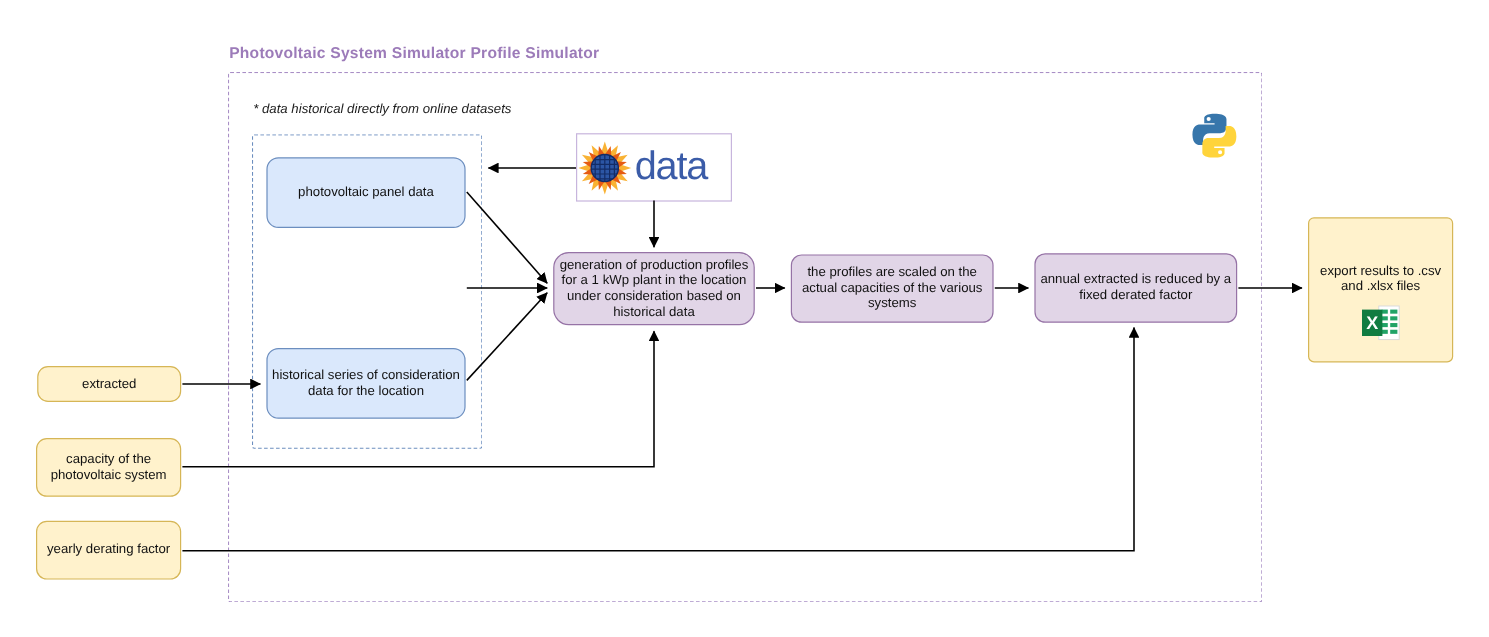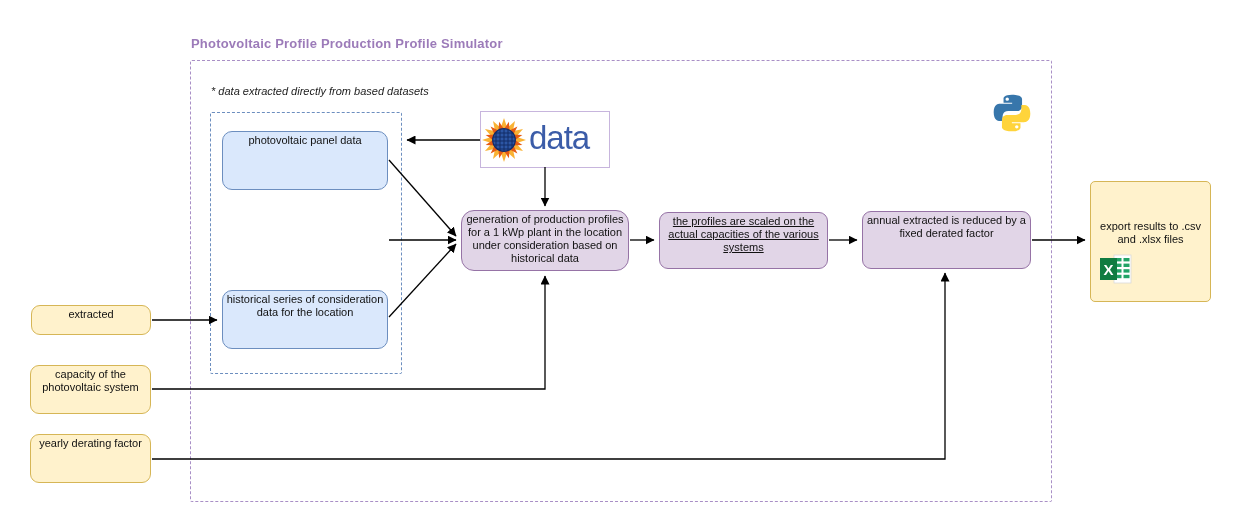--- a/index.html
+++ b/index.html
@@ -5,32 +5,32 @@
   html,body{margin:0;padding:0;background:#ffffff;}
   body{font-family:"Liberation Sans", sans-serif;}
   .canvas{position:relative;width:1241px;height:531px;background:#fff;overflow:hidden;}
 
   .title{position:absolute;left:191px;top:36px;font-size:13px;font-weight:bold;color:#9C7BB9;letter-spacing:.2px;}
   .note{position:absolute;left:211px;top:85px;font-size:11px;font-style:italic;color:#1b1b1b;}
 
   .outer-dashed{position:absolute;left:190px;top:60px;width:860px;height:440px;border:1.4px dashed #A98FC6;border-radius:2px;}
   .inner-dashed{position:absolute;left:210px;top:112px;width:190px;height:260px;border:1.4px dashed #6C8EBF;border-radius:2px;}
 
-  .node{position:absolute;display:flex;align-items:flex-start;justify-content:center;text-align:center;
+  .node{position:absolute;display:flex;align-items:center;justify-content:center;text-align:center;
         font-size:11px;line-height:13px;color:#111;box-sizing:border-box;padding:2px 3px;z-index:2;}
   .node-blue{background:#DAE8FC;border:1px solid #6C8EBF;border-radius:10px;}
   .node-purple{background:#E1D5E7;border:1px solid #9673A6;border-radius:9px;}
   .node-yellow{background:#FFF2CC;border:1px solid #D6B656;border-radius:9px;}
 
   .blue1{left:222px;top:131px;width:166px;height:59px;}
   .blue2{left:222px;top:212px;width:166px;height:57px;}
   .blue3{left:222px;top:290px;width:166px;height:59px;}
 
   .purple1{left:461px;top:210px;width:168px;height:61px;border-radius:13px;}
-  .purple2{left:659px;top:212px;width:169px;height:57px;text-decoration:underline;}
+  .purple2{left:659px;top:212px;width:169px;height:57px;}
   .purple3{left:862px;top:211px;width:169px;height:58px;}
 
   .yellow1{left:31px;top:305px;width:120px;height:30px;}
   .yellow2{left:30px;top:365px;width:121px;height:49px;}
   .yellow3{left:30px;top:434px;width:121px;height:49px;}
 
   .export-box{left:1090px;top:181px;width:121px;height:121px;border-radius:5px;flex-direction:column;padding:10px 8px 8px 8px;justify-content:flex-start;}
   .export-box .label{margin-top:28px;}
   .export-box .xlicon{margin-top:8px;}
 
@@ -40,26 +40,26 @@
 
   .python-logo{position:absolute;left:993px;top:94px;width:38px;height:38px;z-index:2;}
 
   .arrows{position:absolute;left:0;top:0;width:1241px;height:531px;z-index:3;pointer-events:none;}
 </style>
 </head>
 <body>
 
 <div class="canvas">
 
-  <div class="title">Photovoltaic Profile Production Profile Simulator</div>
+  <div class="title">Photovoltaic System Simulator Profile Simulator</div>
 
   <div class="outer-dashed"></div>
   <div class="inner-dashed"></div>
 
-  <div class="note">* data extracted directly from based datasets</div>
+  <div class="note">* data historical directly from online datasets</div>
 
   <div class="node node-blue blue1">
     <span>photovoltaic panel data</span>
   </div>
   <div class="node node-blue blue3">
     <span>historical series of consideration data for the location</span>
   </div>
 
   <div class="pvlib-box">
     <svg width="46" height="46" viewBox="0 0 46 46">

